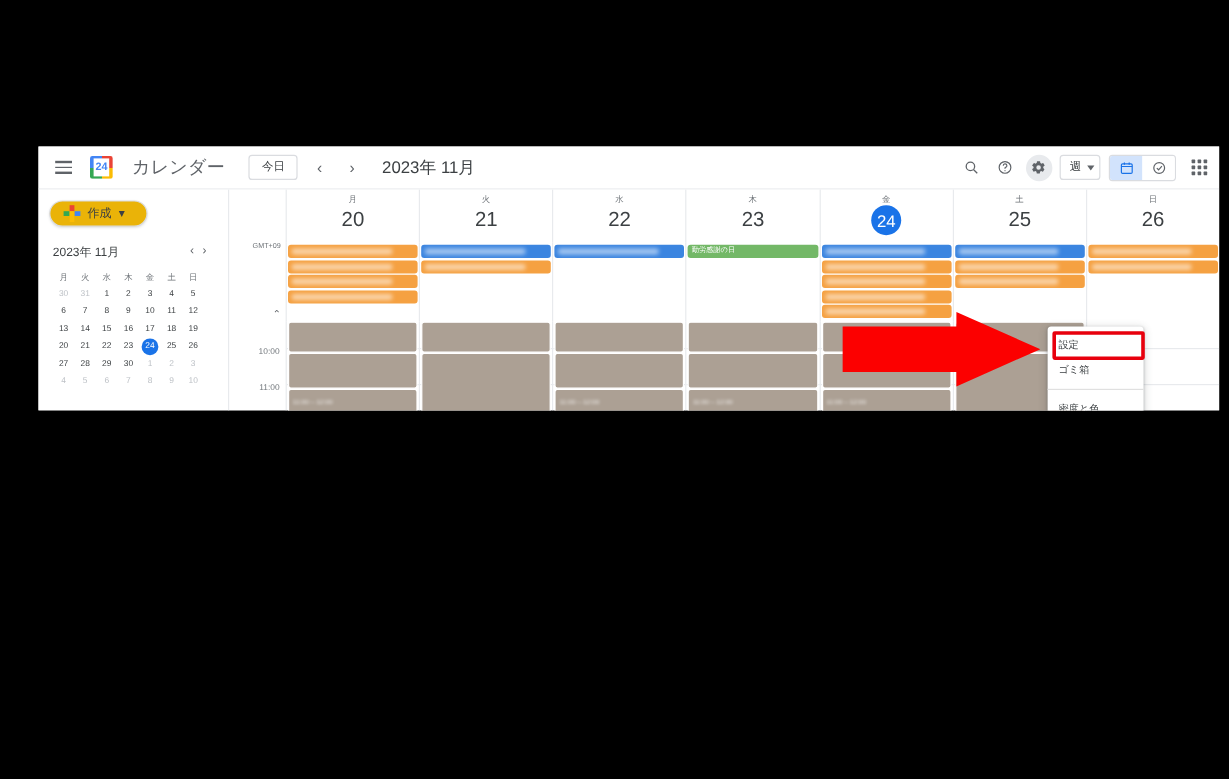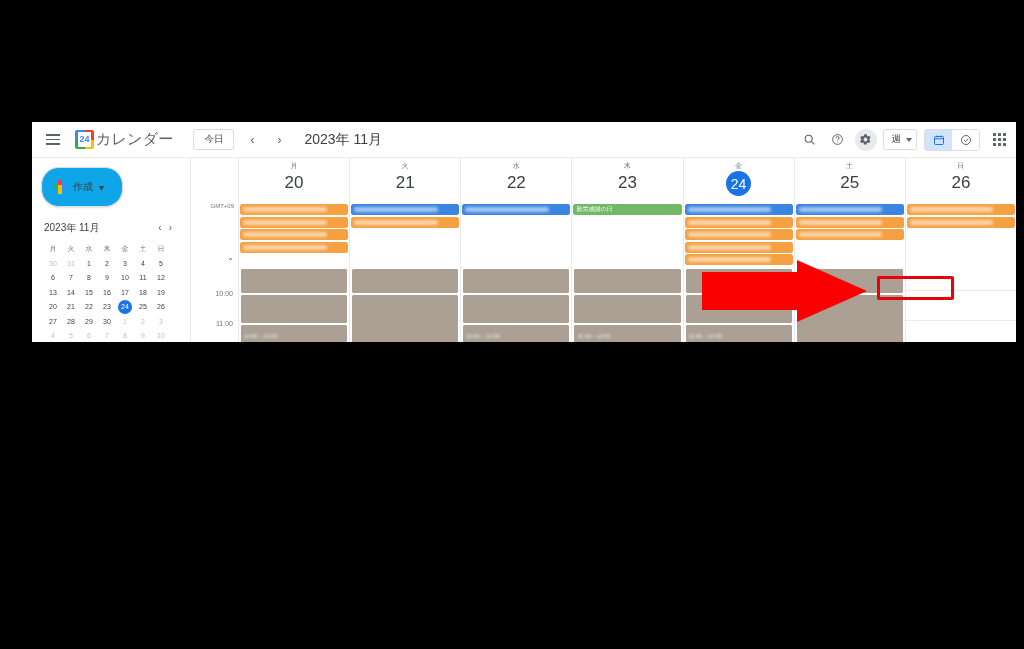--- a/index.html
+++ b/index.html
@@ -41,21 +41,21 @@
   .logo .q1 { background: #4285f4; }
   .logo .q2 { background: #ea4335; }
   .logo .q3 { background: #34a853; }
   .logo .q4 { background: #fbbc04; }
   .logo .num {
     position: absolute; left: 3px; top: 2px; right: 3px; bottom: 2px;
     background: #ffffff; color: #4285f4;
     font-size: 9px; font-weight: bold; line-height: 15px; text-align: center;
   }
   .app-title {
-    margin-left: 2px; font-size: 15px; color: #5f6368; letter-spacing: .2px;
+    margin-left: 16px; font-size: 15px; color: #5f6368; letter-spacing: .2px;
     white-space: nowrap;
   }
   .today-btn {
     margin-left: 20px; height: 21px; padding: 0 10px;
     border: 1px solid #dadce0; border-radius: 3px;
     background: #ffffff; color: #3c4043; font-size: 9.5px;
     display: flex; align-items: center; cursor: pointer;
   }
   .navarrow {
     width: 18px; height: 18px; margin-left: 9px;
@@ -94,23 +94,23 @@
                grid-template-rows: repeat(3,3px); gap: 2px; }
   .grid-icon i { background: #5f6368; border-radius: .5px; display: block;
                  width: 3px; height: 3px; }
 
   
   .rail {
     position: absolute; left: 0; top: 36px; width: 158px; bottom: 0;
     background: #ffffff;
   }
   .create-btn {
-    margin: 9px 0 0 9px; width: 82px; height: 40px;
+    margin: 9px 0 0 9px; width: 82px; height: 22px;
     border: 1px solid #dadce0; border-radius: 18px;
-    background: #0ea5e9; display: flex; align-items: center;
+    background: #eab308; display: flex; align-items: center;
     gap: 6px; padding-left: 11px; cursor: pointer;
     box-shadow: 0 1px 2px rgba(60,64,67,.15);
   }
   .gplus { position: relative; width: 14px; height: 14px; }
   .gplus .b1 { position:absolute; left:0; top:5px; width:5px; height:4px; background:#34a853;}
   .gplus .b2 { position:absolute; left:9px; top:5px; width:5px; height:4px; background:#4285f4;}
   .gplus .b3 { position:absolute; left:5px; top:0; width:4px; height:5px; background:#ea4335;}
   .gplus .b4 { position:absolute; left:5px; top:9px; width:4px; height:5px; background:#fbbc04;}
   .gplus .bc { position:absolute; left:5px; top:5px; width:4px; height:4px; background:#fbbc04;}
   .create-label { font-size: 10px; color: #3c4043; }
@@ -540,20 +540,27 @@
           </div>
         </div>
         <div class="tcol">
           <div class="hline" style="top: 22px;"></div>
           <div class="hline" style="top: 52px;"></div>
         </div>
       </div>
 
   </div>
 
+  <div class="menu">
+    <div class="menu-item">設定</div>
+    <div class="menu-item">ゴミ箱</div>
+    <div class="menu-sep"></div>
+    <div class="menu-item">密度と色</div>
+
+  </div>
   <div class="hl-box"></div>
 
   <div class="arrow">
     <svg width="165" height="72" viewBox="0 0 165 72">
       <polygon points="0,12 95,12 95,0 165,31 95,62 95,50 0,50" fill="#fc0000"></polygon>
     </svg>
   </div>
 
 </div>
 

